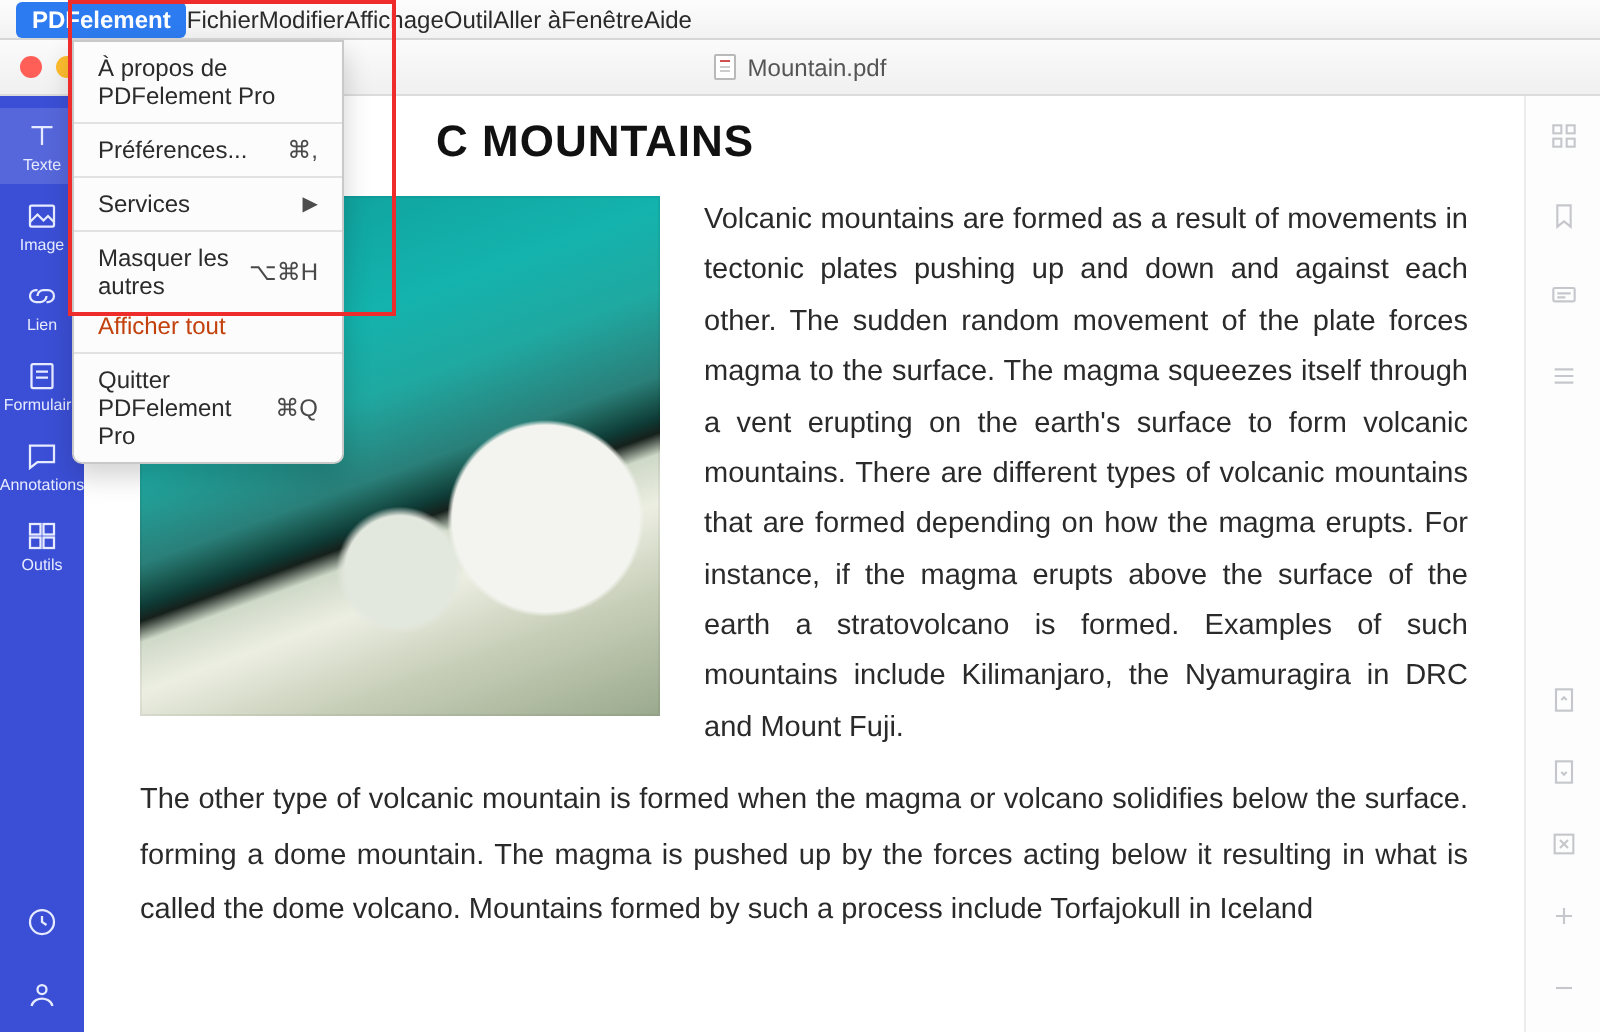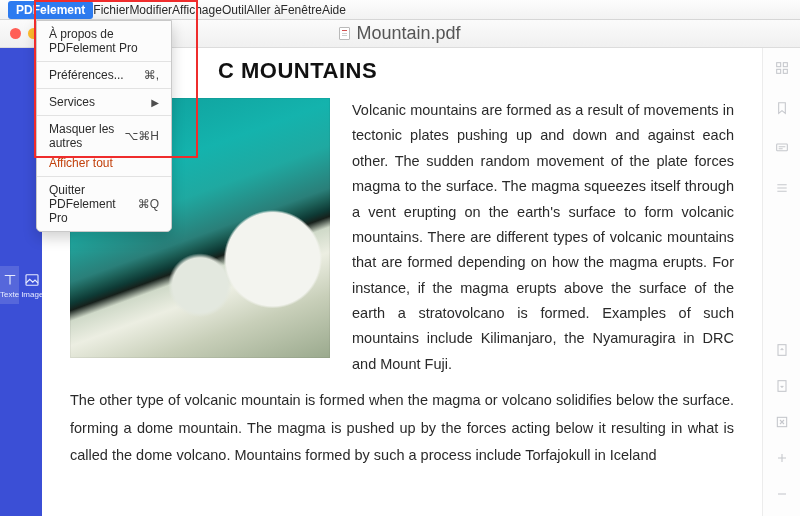--- a/index.html
+++ b/index.html
@@ -18,30 +18,30 @@
   .dd-sep { height:1px; background:#e2e2e2; margin:3px 0; }
   .dd-short { font-size:12px; color:#494949; }
   .dd-arrow { font-size:10px; color:#4d4d4d; }
   .highlight-box { position:absolute; left:34px; top:0; width:164px; height:158px; border:2px solid #ef2c2c; z-index:40; pointer-events:none; }
 
   
   .winchrome { position:absolute; left:0; top:20px; right:0; height:28px; background:linear-gradient(#fbfbfb,#f0f0f0); border-bottom:1px solid #dcdcdc; display:flex; align-items:center; z-index:5; }
   .traffic { position:absolute; left:10px; top:8px; display:flex; gap:7px; }
   .dot { width:11px; height:11px; border-radius:50%; }
   .dot.r{background:#ff5f57;} .dot.y{background:#febc2e;} .dot.g{background:#28c840;}
-  .doc-title { margin:0 auto; display:flex; align-items:center; gap:6px; font-size:18px; color:#555; }
+  .doc-title { margin:0 auto; display:flex; align-items:center; gap:6px; font-size:12px; color:#555; }
   .doc-icon { width:11px; height:13px; border:1px solid #b9b9b9; border-radius:1px; position:relative; background:#fff; }
   .doc-icon::before{content:"";position:absolute;left:2px;top:2px;width:5px;height:1px;background:#d05050;}
   .doc-icon::after{content:"";position:absolute;left:2px;top:5px;width:5px;height:4px;background:repeating-linear-gradient(#ccc,#ccc 1px,transparent 1px,transparent 2px);}
 
   
   .app { position:absolute; left:0; top:48px; right:0; bottom:0; display:flex; }
 
   
-  .sidebar { width:42px; background:#3b4fd6; display:flex; flex-direction:row; align-items:center; padding-top:6px; gap:2px; color:#e7ebff; }
+  .sidebar { width:42px; background:#3b4fd6; display:flex; flex-direction:column; align-items:center; padding-top:6px; gap:2px; color:#e7ebff; }
   .sb-item { display:flex; flex-direction:column; align-items:center; gap:2px; padding:5px 0; width:100%; }
   .sb-item.sel { background:rgba(255,255,255,.14); }
   .sb-label { font-size:8px; line-height:1; text-align:center; }
   .sb-ico { width:18px; height:18px; display:flex; align-items:center; justify-content:center; }
   .sb-ico svg { stroke:#e7ebff; fill:none; stroke-width:1.5; }
   .sb-spacer { flex:1; }
   .sb-bottom { padding-bottom:10px; display:flex; flex-direction:column; gap:18px; align-items:center; }
 
   
   .docarea { flex:1; background:#ffffff; position:relative; overflow:hidden; padding: 10px 28px 0 28px; }

